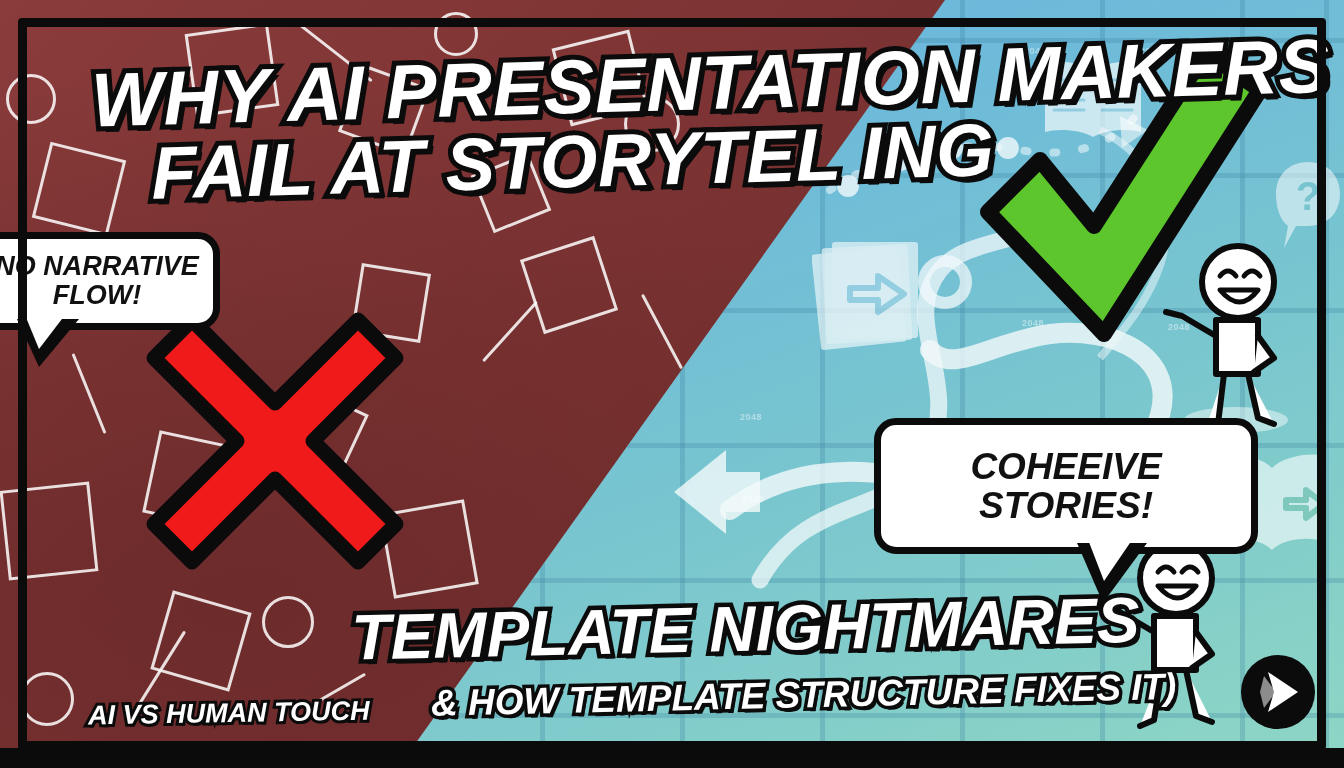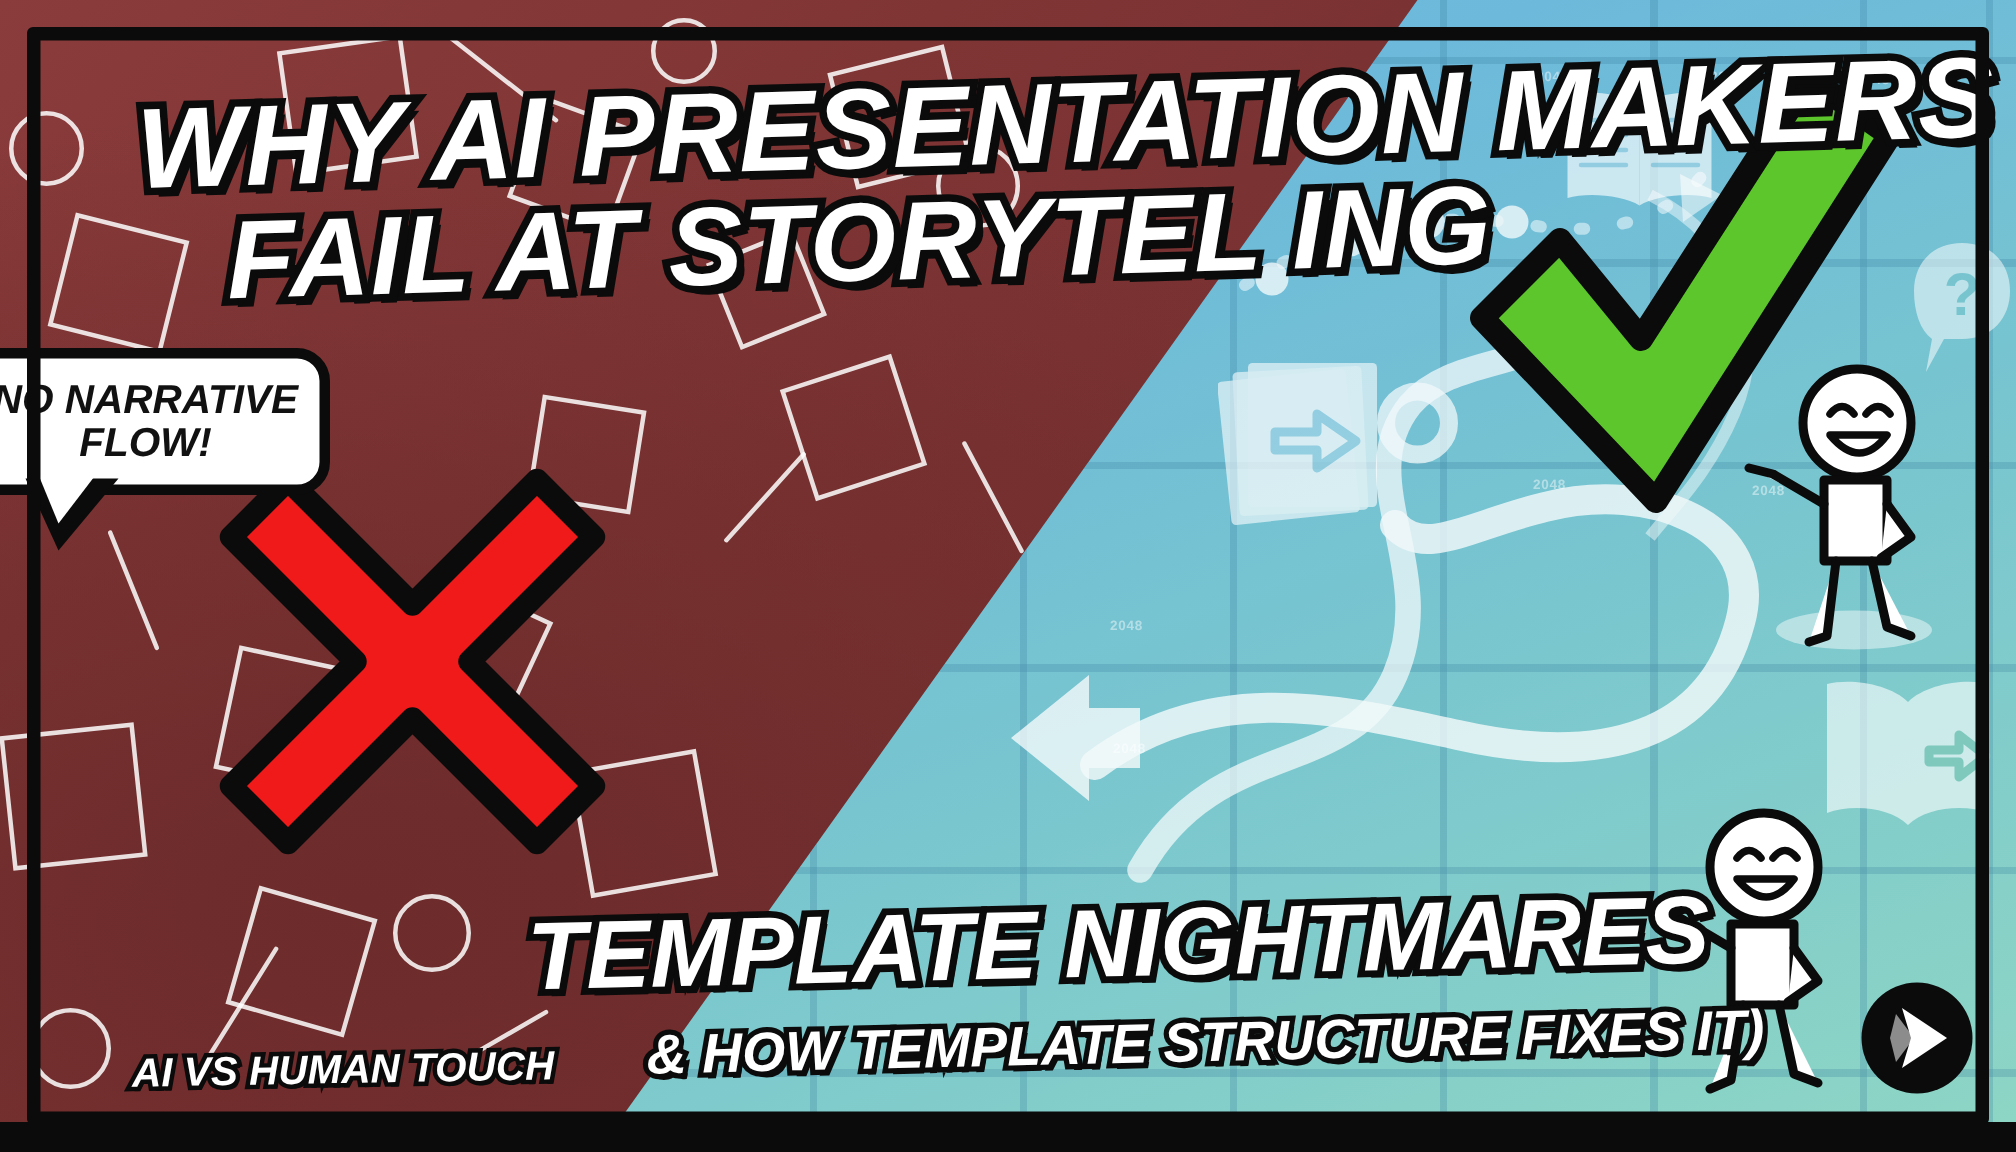--- a/index.html
+++ b/index.html
@@ -255,16 +255,21 @@
   </div>
 
   <div class="caption">AI vs Human Touch</div>
 
   <div class="bubble" id="bubble-left">
     <span>No Narrative</span>
     <span>Flow!</span>
     <i class="tail"></i>
   </div>
 
+  <div class="bubble" id="bubble-right">
+    <span>Coheeive</span>
+    <span>Stories!</span>
+    <i class="tail"></i>
+  </div>
 
   <div class="frame"></div>
   <div class="frame-bottom"></div>
 </div>
 
 </body></html>

